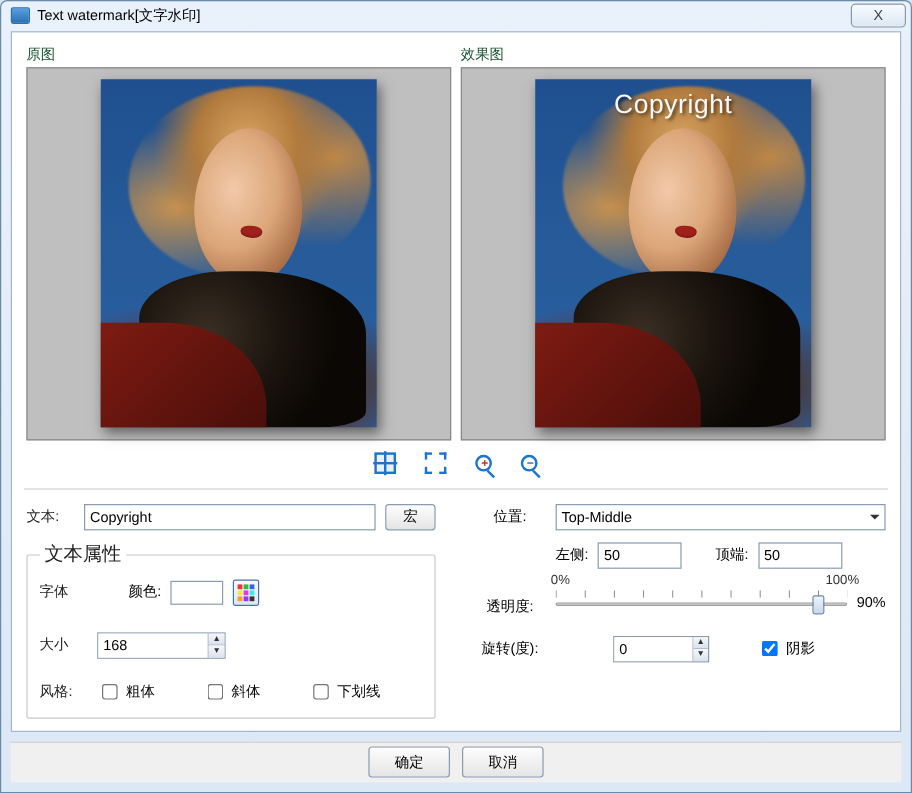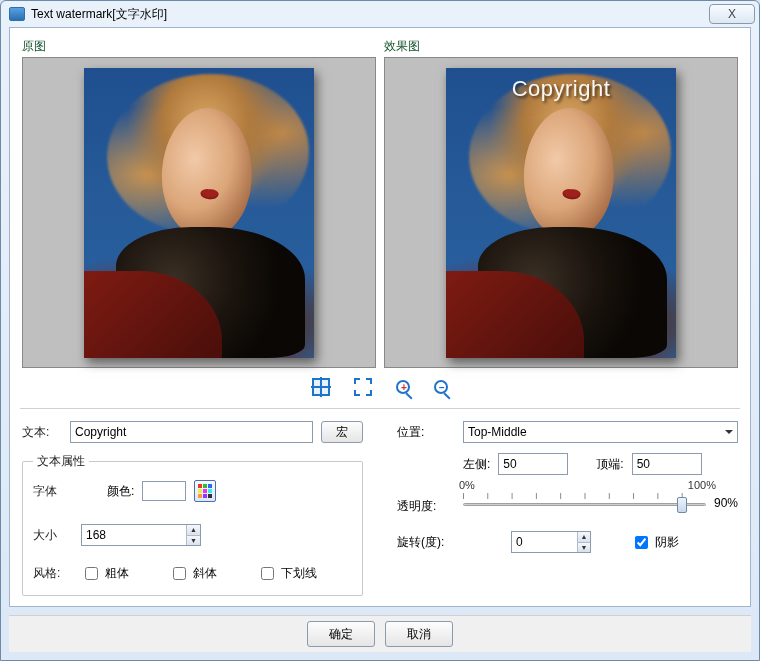--- a/index.html
+++ b/index.html
@@ -164,21 +164,21 @@
   .zoom-in .zoom-sign { color:#d03030; }
   .zoom-out .zoom-sign { color:#2060c0; }
 
   .divider { height:1px; background:#d0d0d0; margin:6px -2px; }
 
   .settings { display:flex; gap:34px; padding-top:6px; }
   .col { flex:1; display:flex; flex-direction:column; gap:10px; }
 
   .row { display:flex; align-items:center; gap:8px; }
   .lbl { width:40px; text-align:left; color:#222; }
-  .lbl-w { width:58px; text-align:left; padding-right:2px; }
+  .lbl-w { width:58px; text-align:center; padding-right:2px; }
   input[type=text].field, .combo, .numspin {
     height: 22px;
     border: 1px solid #8a9bb0;
     background: #fff;
     font-size: 12px;
     padding: 0 4px;
   }
   .btn {
     height: 22px;
     border: 1px solid #8a9bb0;
@@ -190,21 +190,21 @@
     display:inline-flex; align-items:center; justify-content:center;
   }
   .btn-big { height: 26px; min-width: 68px; }
 
   fieldset.group {
     border: 1px solid #c8c8c8;
     border-radius: 2px;
     padding: 10px 10px 12px 10px;
     margin: 0;
   }
-  fieldset.group legend { font-size:12px; padding:0 4px; color:#222;margin-top:12px; }
+  fieldset.group legend { font-size:16px; padding:0 4px; color:#222;margin-top:12px; }
 
   .combo {
     position:relative; display:inline-flex; align-items:center;
     padding-right: 4px;
   }
   .combo::after {
     content:""; position:absolute; right:4px; top:50%;
     border: 4px solid transparent; border-top-color:#333;
     margin-top:-2px;
   }
@@ -228,21 +228,21 @@
   .palette-grid span:nth-child(3){background:#36e;}
   .palette-grid span:nth-child(4){background:#ee3;}
   .palette-grid span:nth-child(5){background:#e3e;}
   .palette-grid span:nth-child(6){background:#3ee;}
   .palette-grid span:nth-child(7){background:#f93;}
   .palette-grid span:nth-child(8){background:#93f;}
   .palette-grid span:nth-child(9){background:#333;}
 
   .numspin {
     display:inline-flex; align-items:stretch;
-    padding:0; width: 120px;
+    padding:0; width: 107px;
   }
   .numspin input {
     border:0; outline:0; width:100%; padding:0 4px; font-size:12px;
   }
   .spin-btns { width:16px; display:flex; flex-direction:column; border-left:1px solid #b0bccc; }
   .spin-btns div {
     flex:1; background:linear-gradient(to bottom,#f5f7fb,#dbe2ed);
     display:flex; align-items:center; justify-content:center;
     font-size:7px; color:#333; cursor:default;
   }

